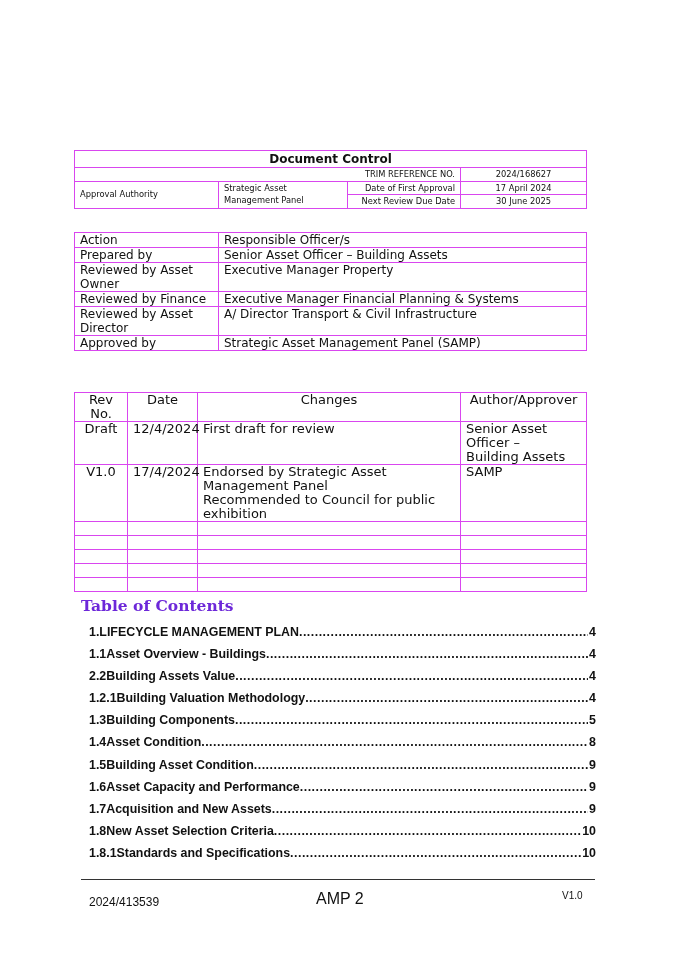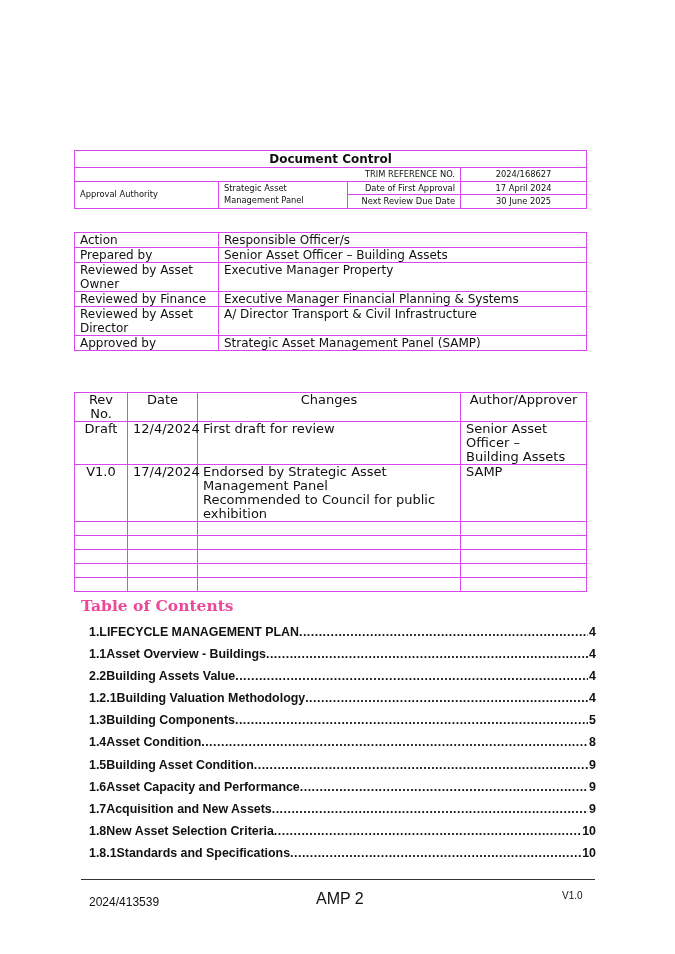--- a/index.html
+++ b/index.html
@@ -19,21 +19,21 @@
     
     #action-table { top: 232px; }
     #action-table td { font-size: 12px; line-height: 14px; }
 
     
     #rev-table { top: 392px; }
     #rev-table td { font-size: 13px; line-height: 14px; }
     #rev-table tr.empty td { height: 13px; }
 
     
-    .toc-title { position: absolute; left: 81px; top: 596px; font-family: "DejaVu Serif", serif; font-weight: bold; font-size: 15.5px; color: #ec4899; }
+    .toc-title { position: absolute; left: 81px; top: 596px; font-family: "DejaVu Serif", serif; font-weight: bold; font-size: 15.5px; color: #6d28d9; }
     .toc { position: absolute; left: 89px; top: 625px; width: 507px; }
     .toc-item { display: flex; align-items: baseline; height: 22.1px; font-family: "Liberation Sans", sans-serif; font-weight: bold; font-size: 12.4px; color: #111; white-space: nowrap; overflow: hidden; }
     .toc-num { display: inline-block; }
     .toc-item.l1 .toc-num { width: 25px; }
     .toc-item.l2 .toc-num { width: 25px; }
     .toc-item.l3 .toc-num { width: 42px; }
     .toc-label { flex: 0 0 auto; }
     .toc-dots { flex: 1 1 auto; overflow: hidden; font-weight: normal; letter-spacing: 0.5px; }
     .toc-dots::after { content: "........................................................................................................................................................................................................"; font-weight: bold; }
     .toc-page { flex: 0 0 auto; padding-left: 1px; }

